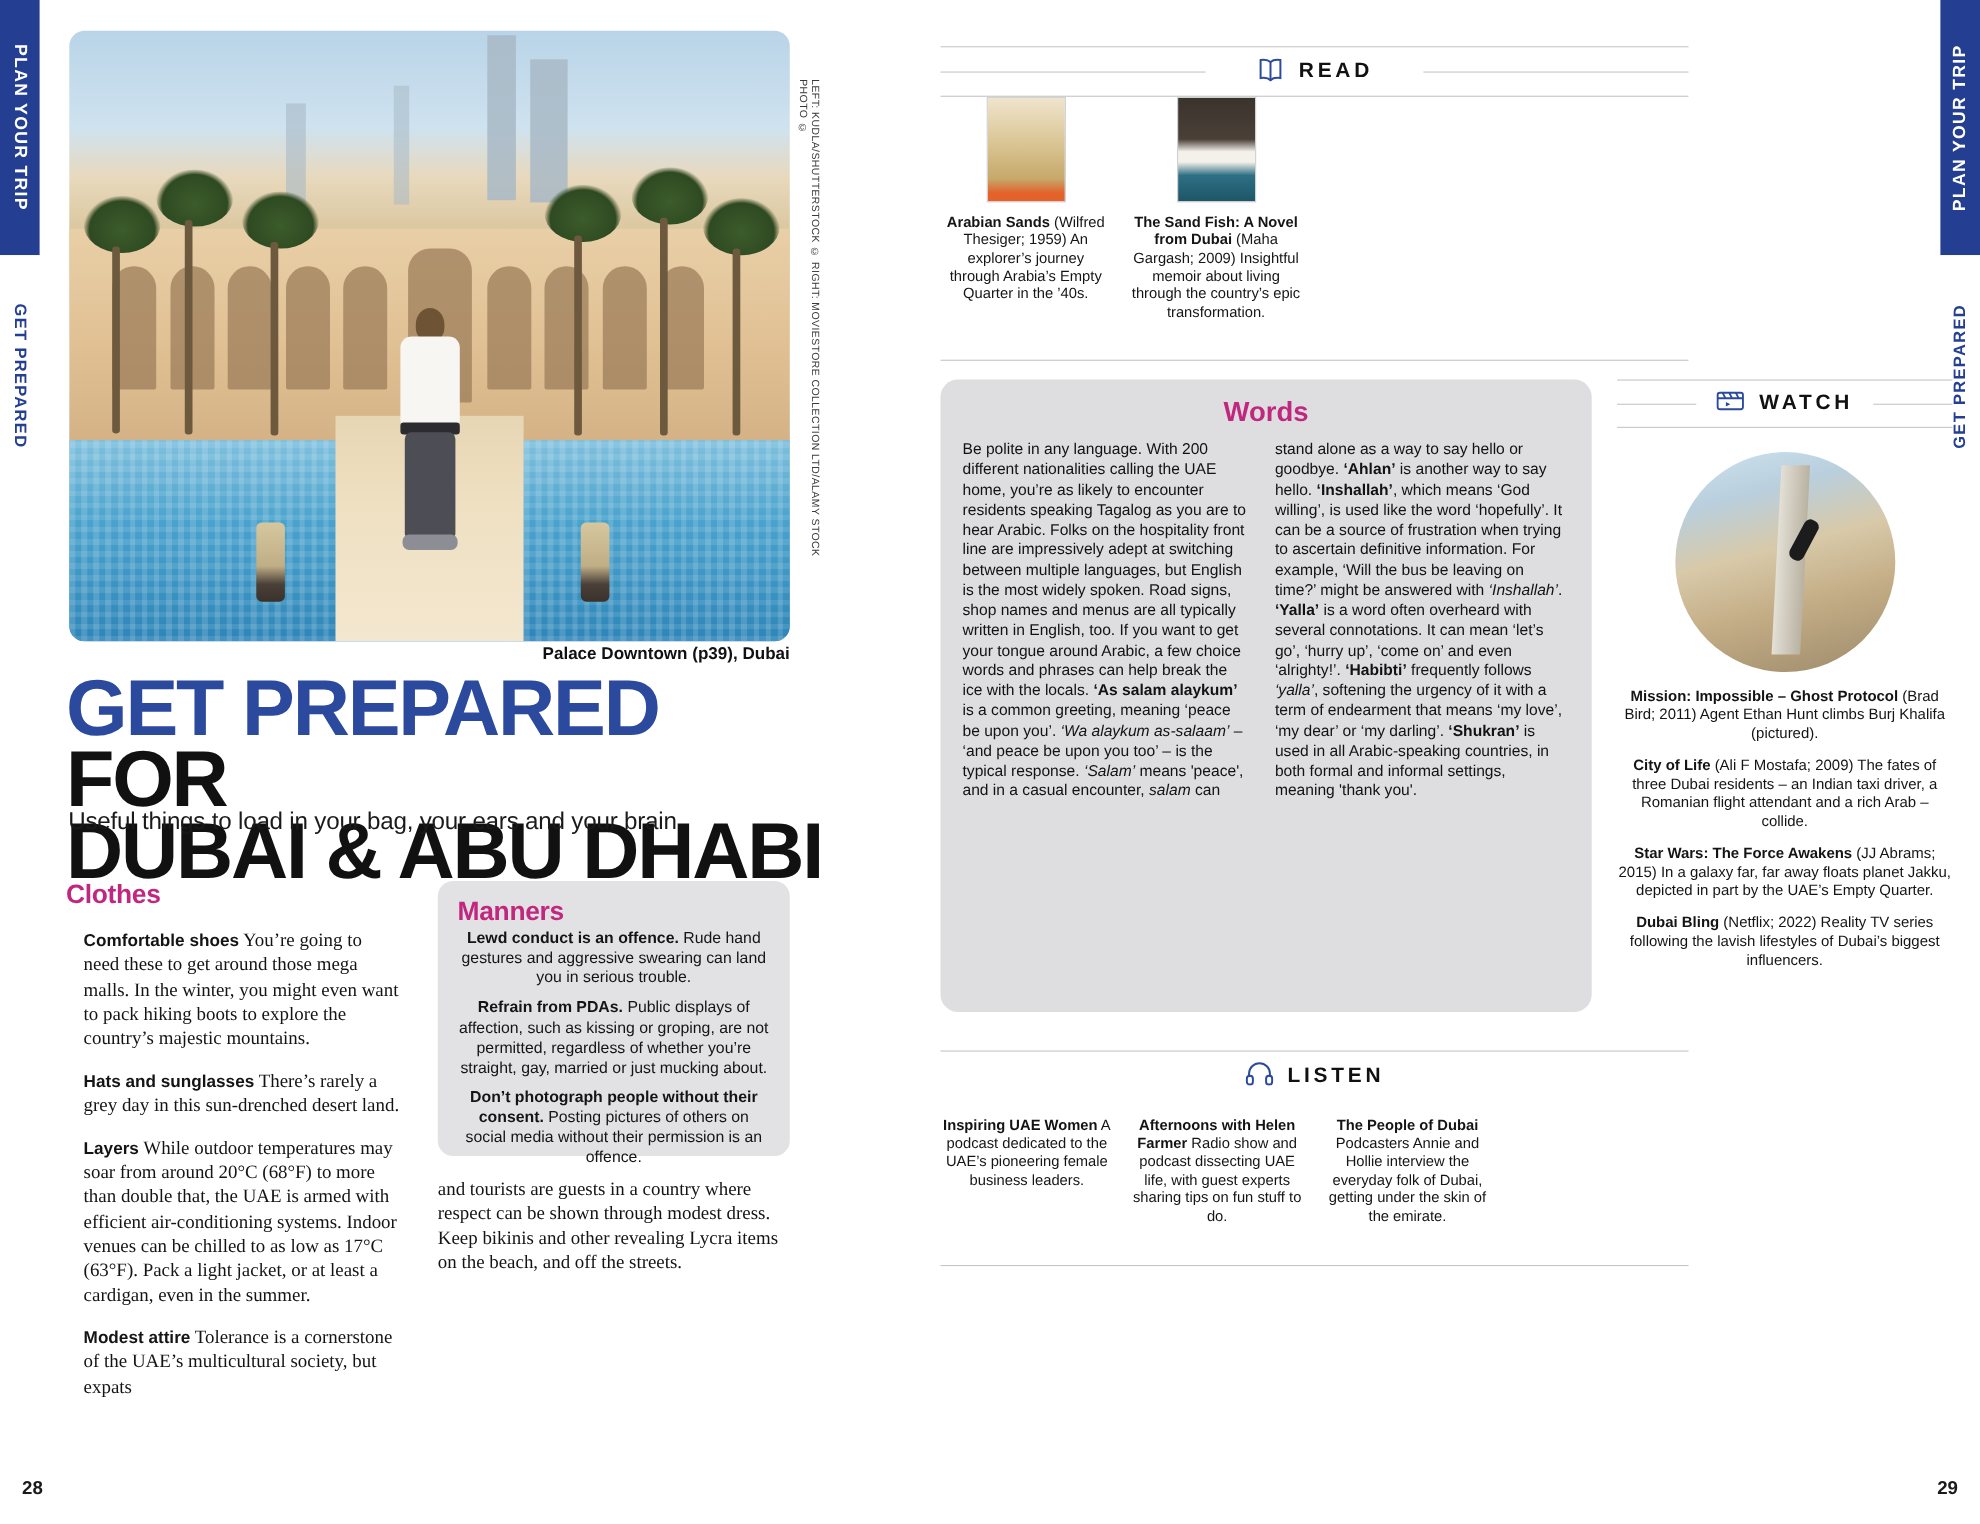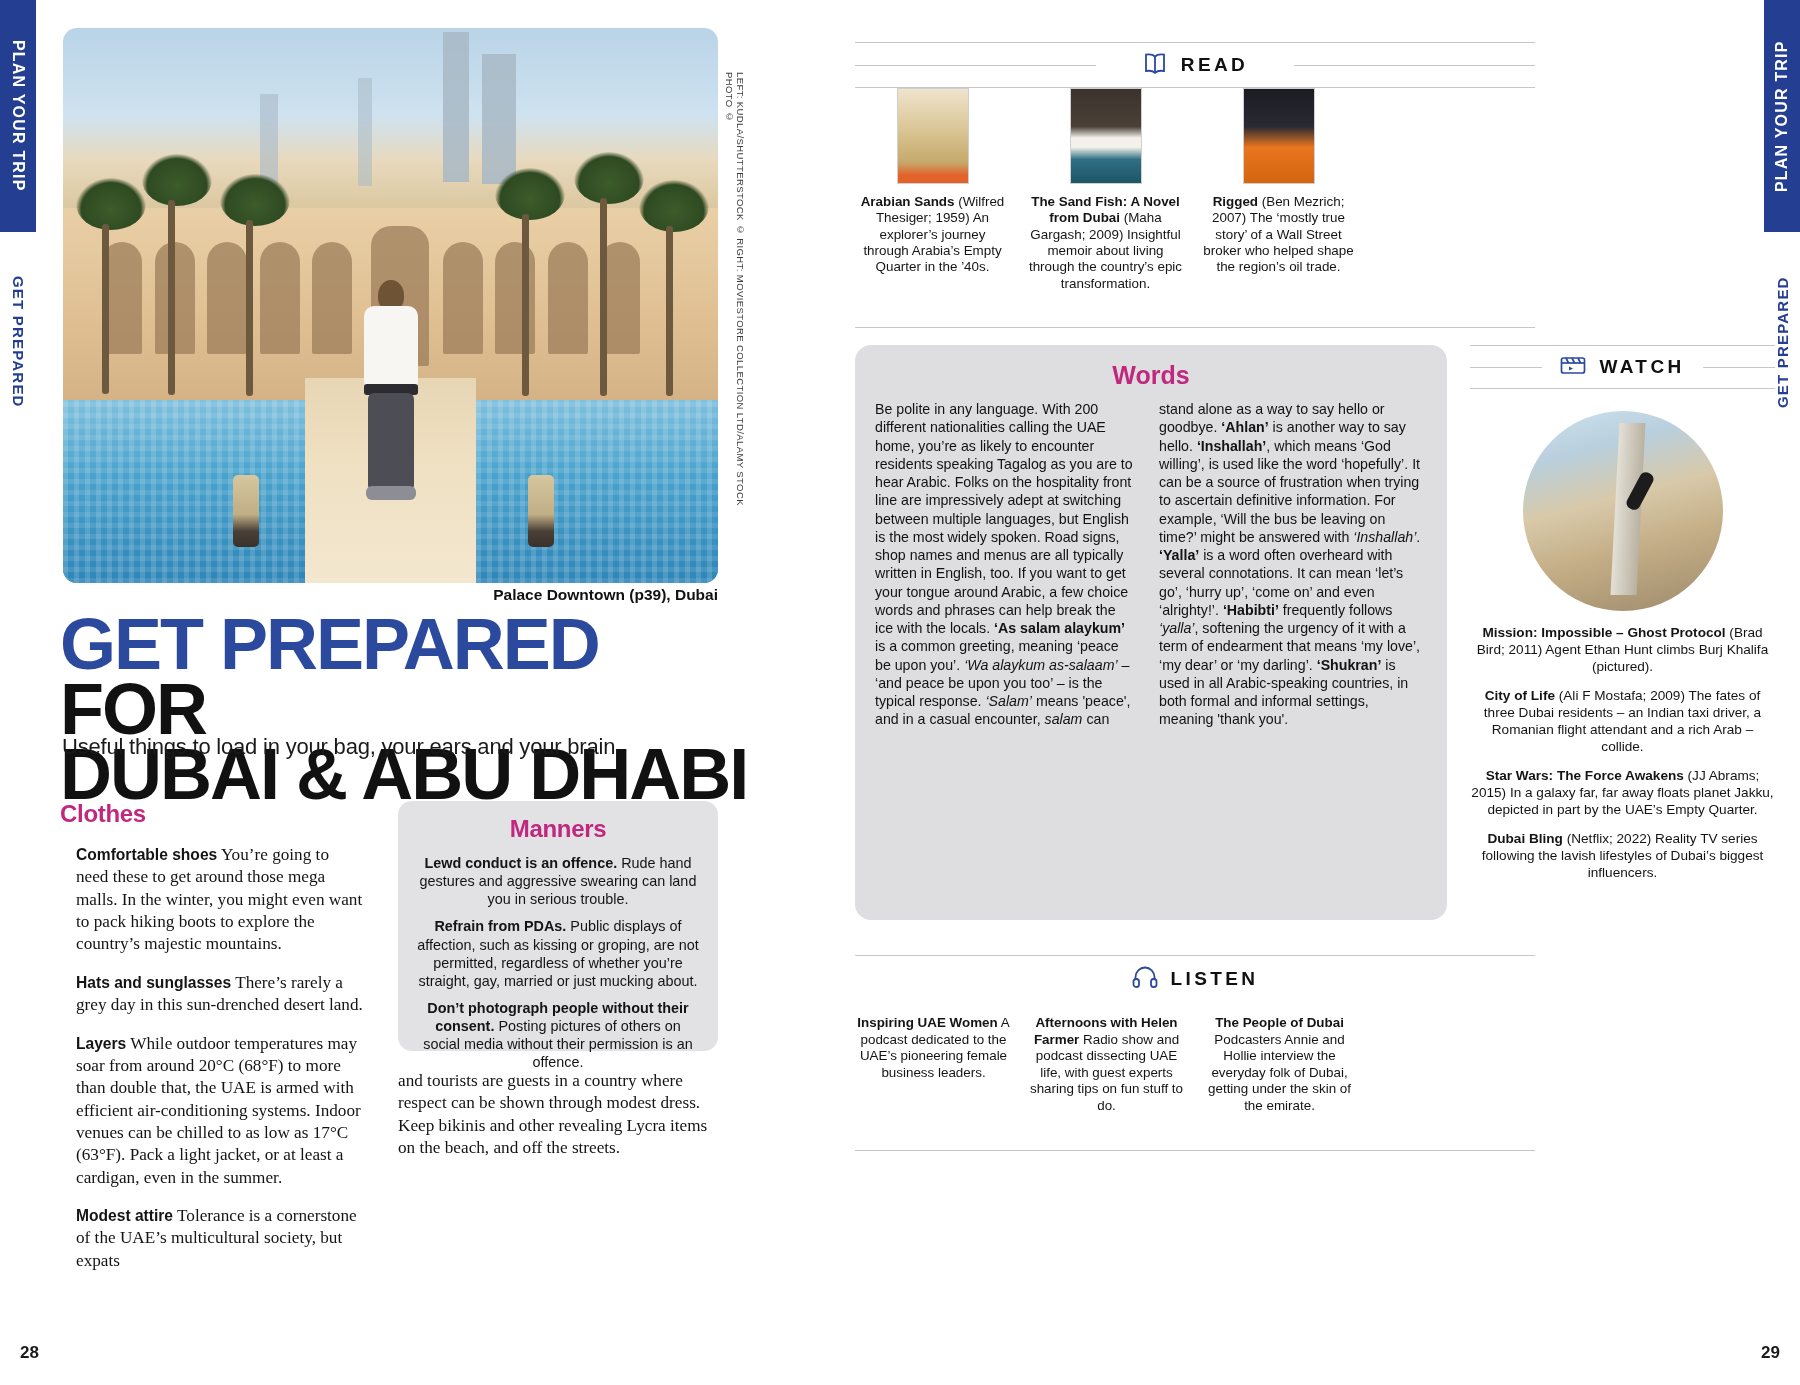--- a/index.html
+++ b/index.html
@@ -154,21 +154,21 @@
 
   .col-right-body {
     position: absolute; left: 398px; top: 1070px; width: 320px;
   }
 
   .manners-box {
     position: absolute; left: 398px; top: 801px; width: 320px; height: 250px;
     background: #e2e2e4; border-radius: 14px;
     padding: 14px 18px 10px;
   }
-  .manners-box .sec-head-magenta { display: block; text-align: center; margin-bottom: 11px; }
+  .manners-box .sec-head-magenta { display: block; margin-bottom: 1px; }
   .manners-p {
     font-size: 14.4px; line-height: 1.26; color: #141414;
     text-align: center; margin-bottom: 9px;
   }
   .manners-p b { font-weight: 700; }
 
   
   #right-page { position: absolute; left: 830px; top: 0; width: 970px; height: 1385px; }
 
   .rule-head {
@@ -364,24 +364,20 @@
     </div>
 
     <div class="books-row">
       <div class="book-item">
         <div class="book-cover bc1"></div>
         <div class="book-caption"><b>Arabian Sands</b><span> (Wilfred Thesiger; 1959) An explorer’s journey through Arabia’s Empty Quarter in the ’40s.</span></div>
       </div>
       <div class="book-item">
         <div class="book-cover bc3"></div>
         <div class="book-caption"><b>The Sand Fish: A Novel from Dubai</b><span> (Maha Gargash; 2009) Insightful memoir about living through the country’s epic transformation.</span></div>
-      </div>
-      <div class="book-item">
-        <div class="book-cover bc4"></div>
-        <div class="book-caption"><b>Rigged</b><span> (Ben Mezrich; 2007) The ‘mostly true story’ of a Wall Street broker who helped shape the region’s oil trade.</span></div>
       </div>
     </div>
 
     <div class="bottom-rule" style="top:327px;"></div>
 
     <div class="words-panel">
       <div class="words-title">Words</div>
       <div class="words-cols">
         <div class="words-col">
           <span>Be polite in any language. With 200 different nationalities calling the UAE home, you’re as likely to encounter residents speaking Tagalog as you are to hear Arabic. Folks on the hospitality front line are impressively adept at switching between multiple languages, but English is the most widely spoken. Road signs, shop names and menus are all typically written in English, too. If you want to get your tongue around Arabic, a few choice words and phrases can help break the ice with the locals.</span>

